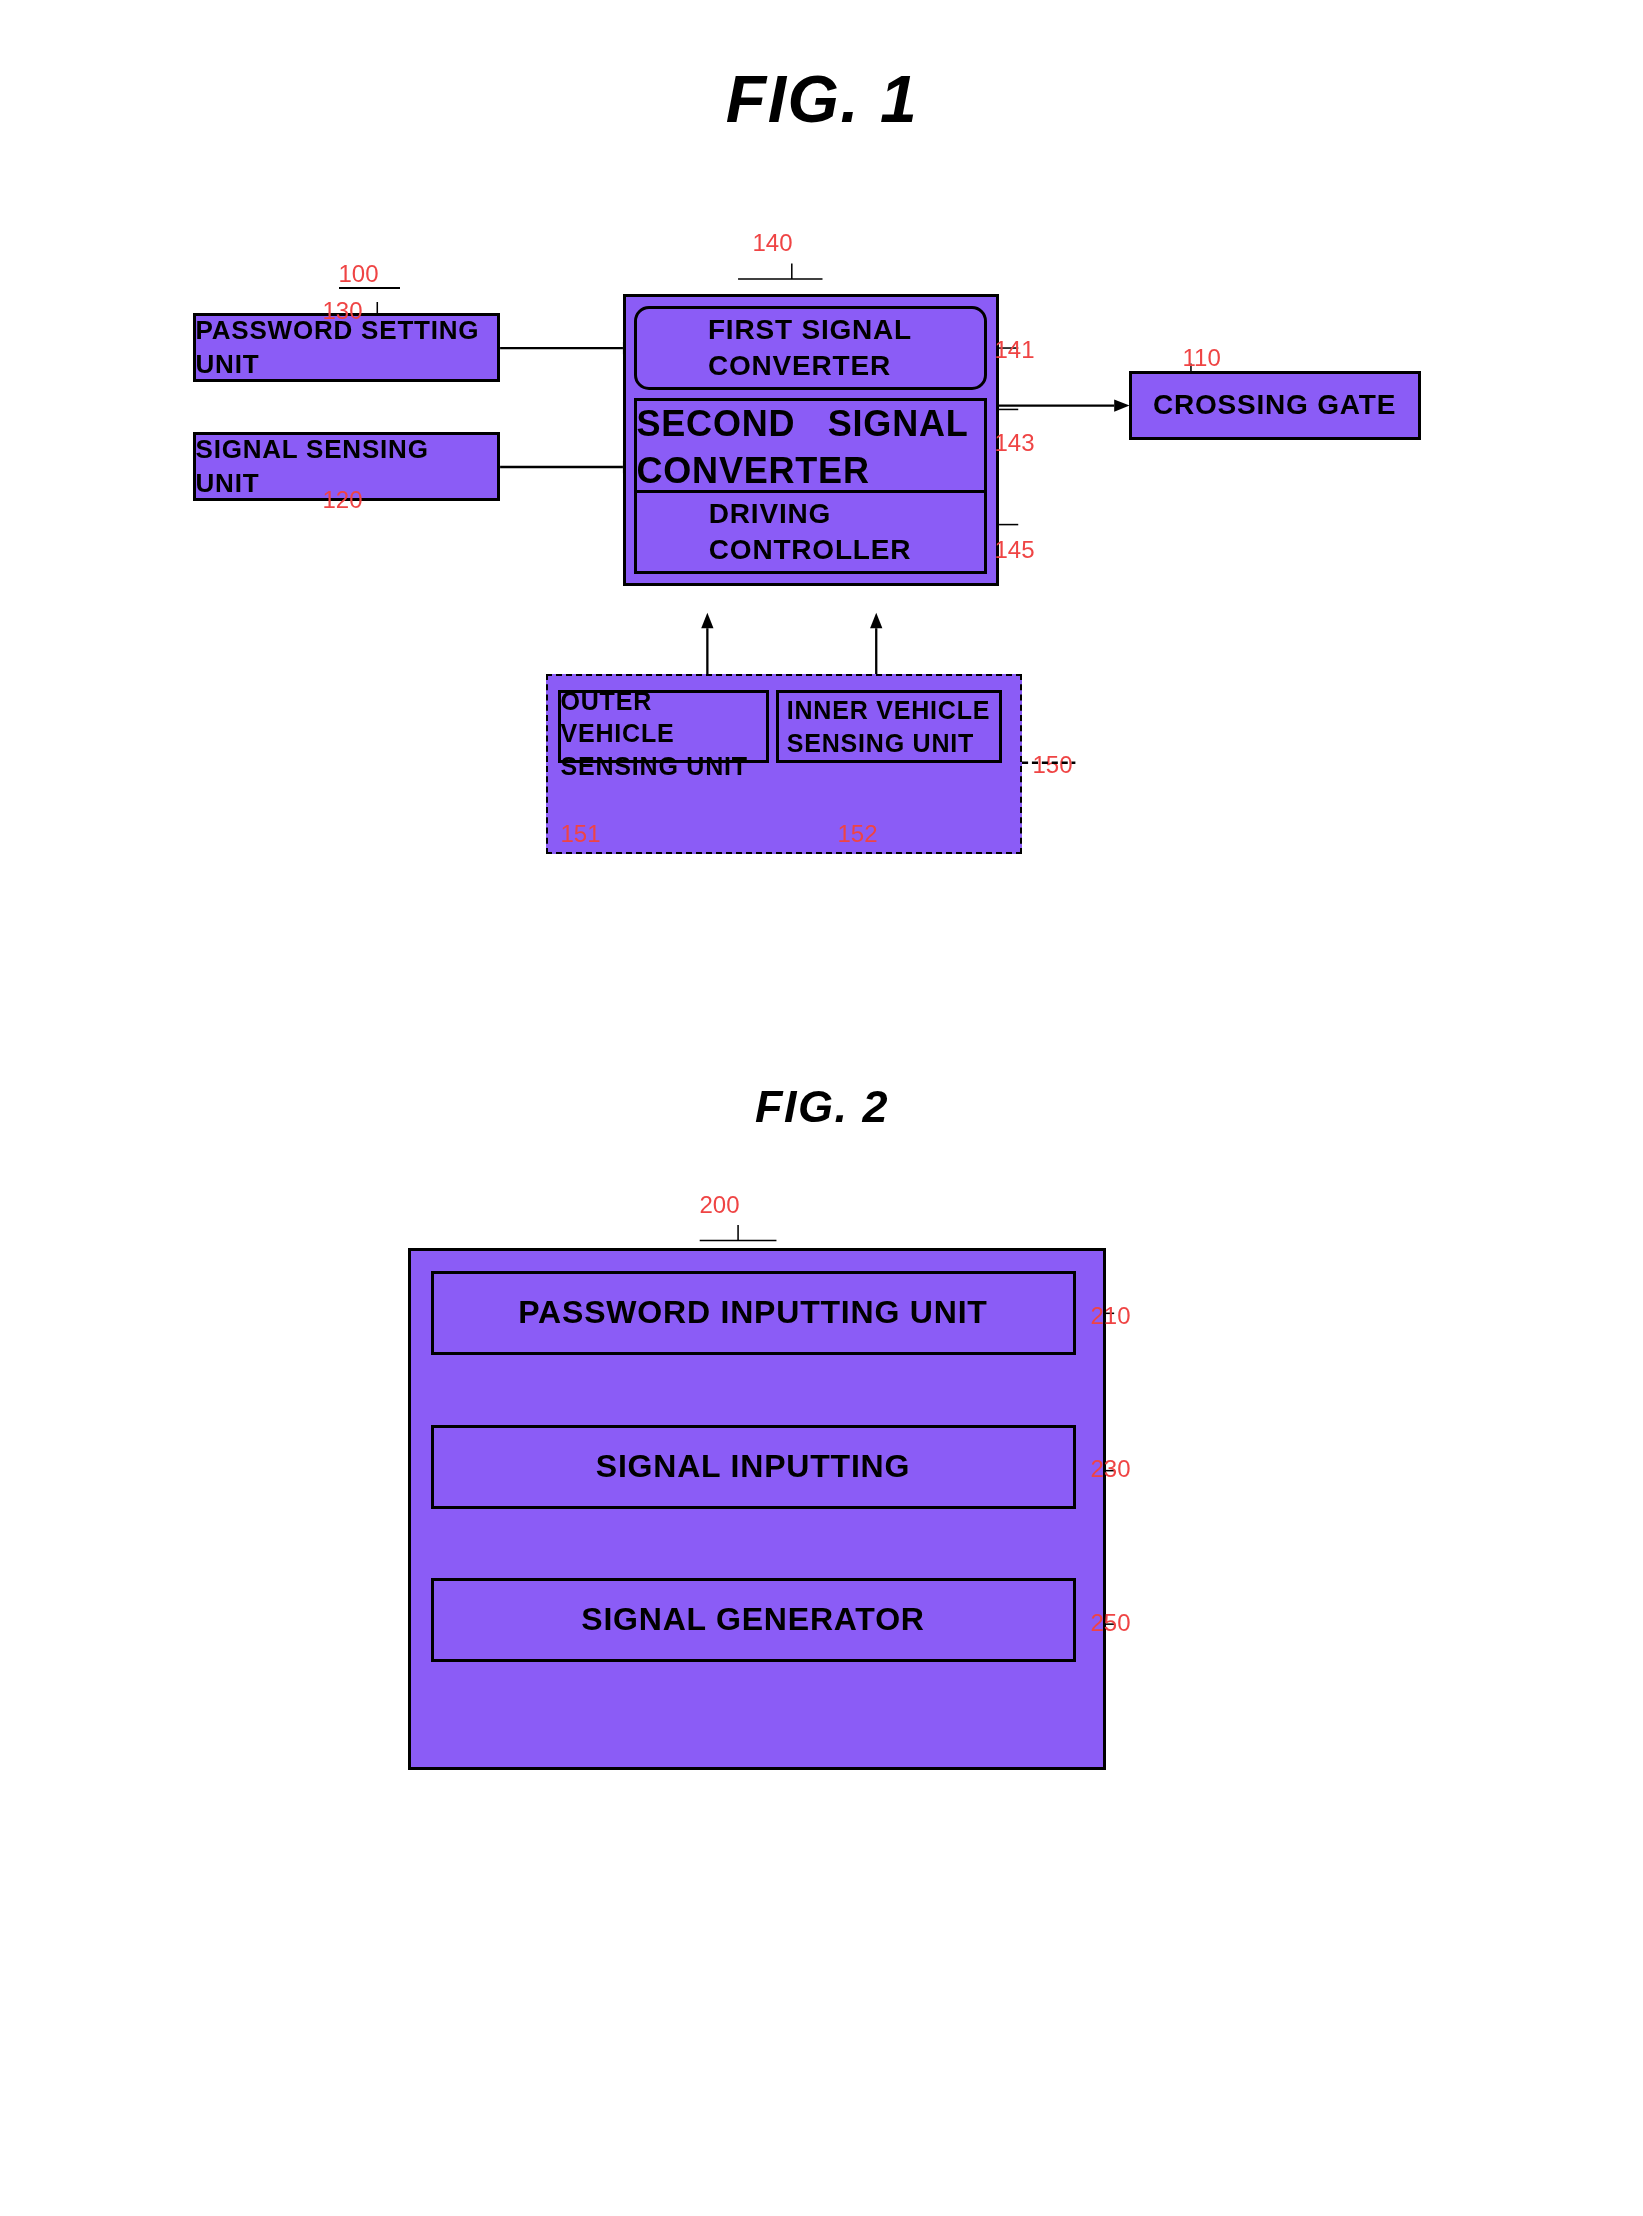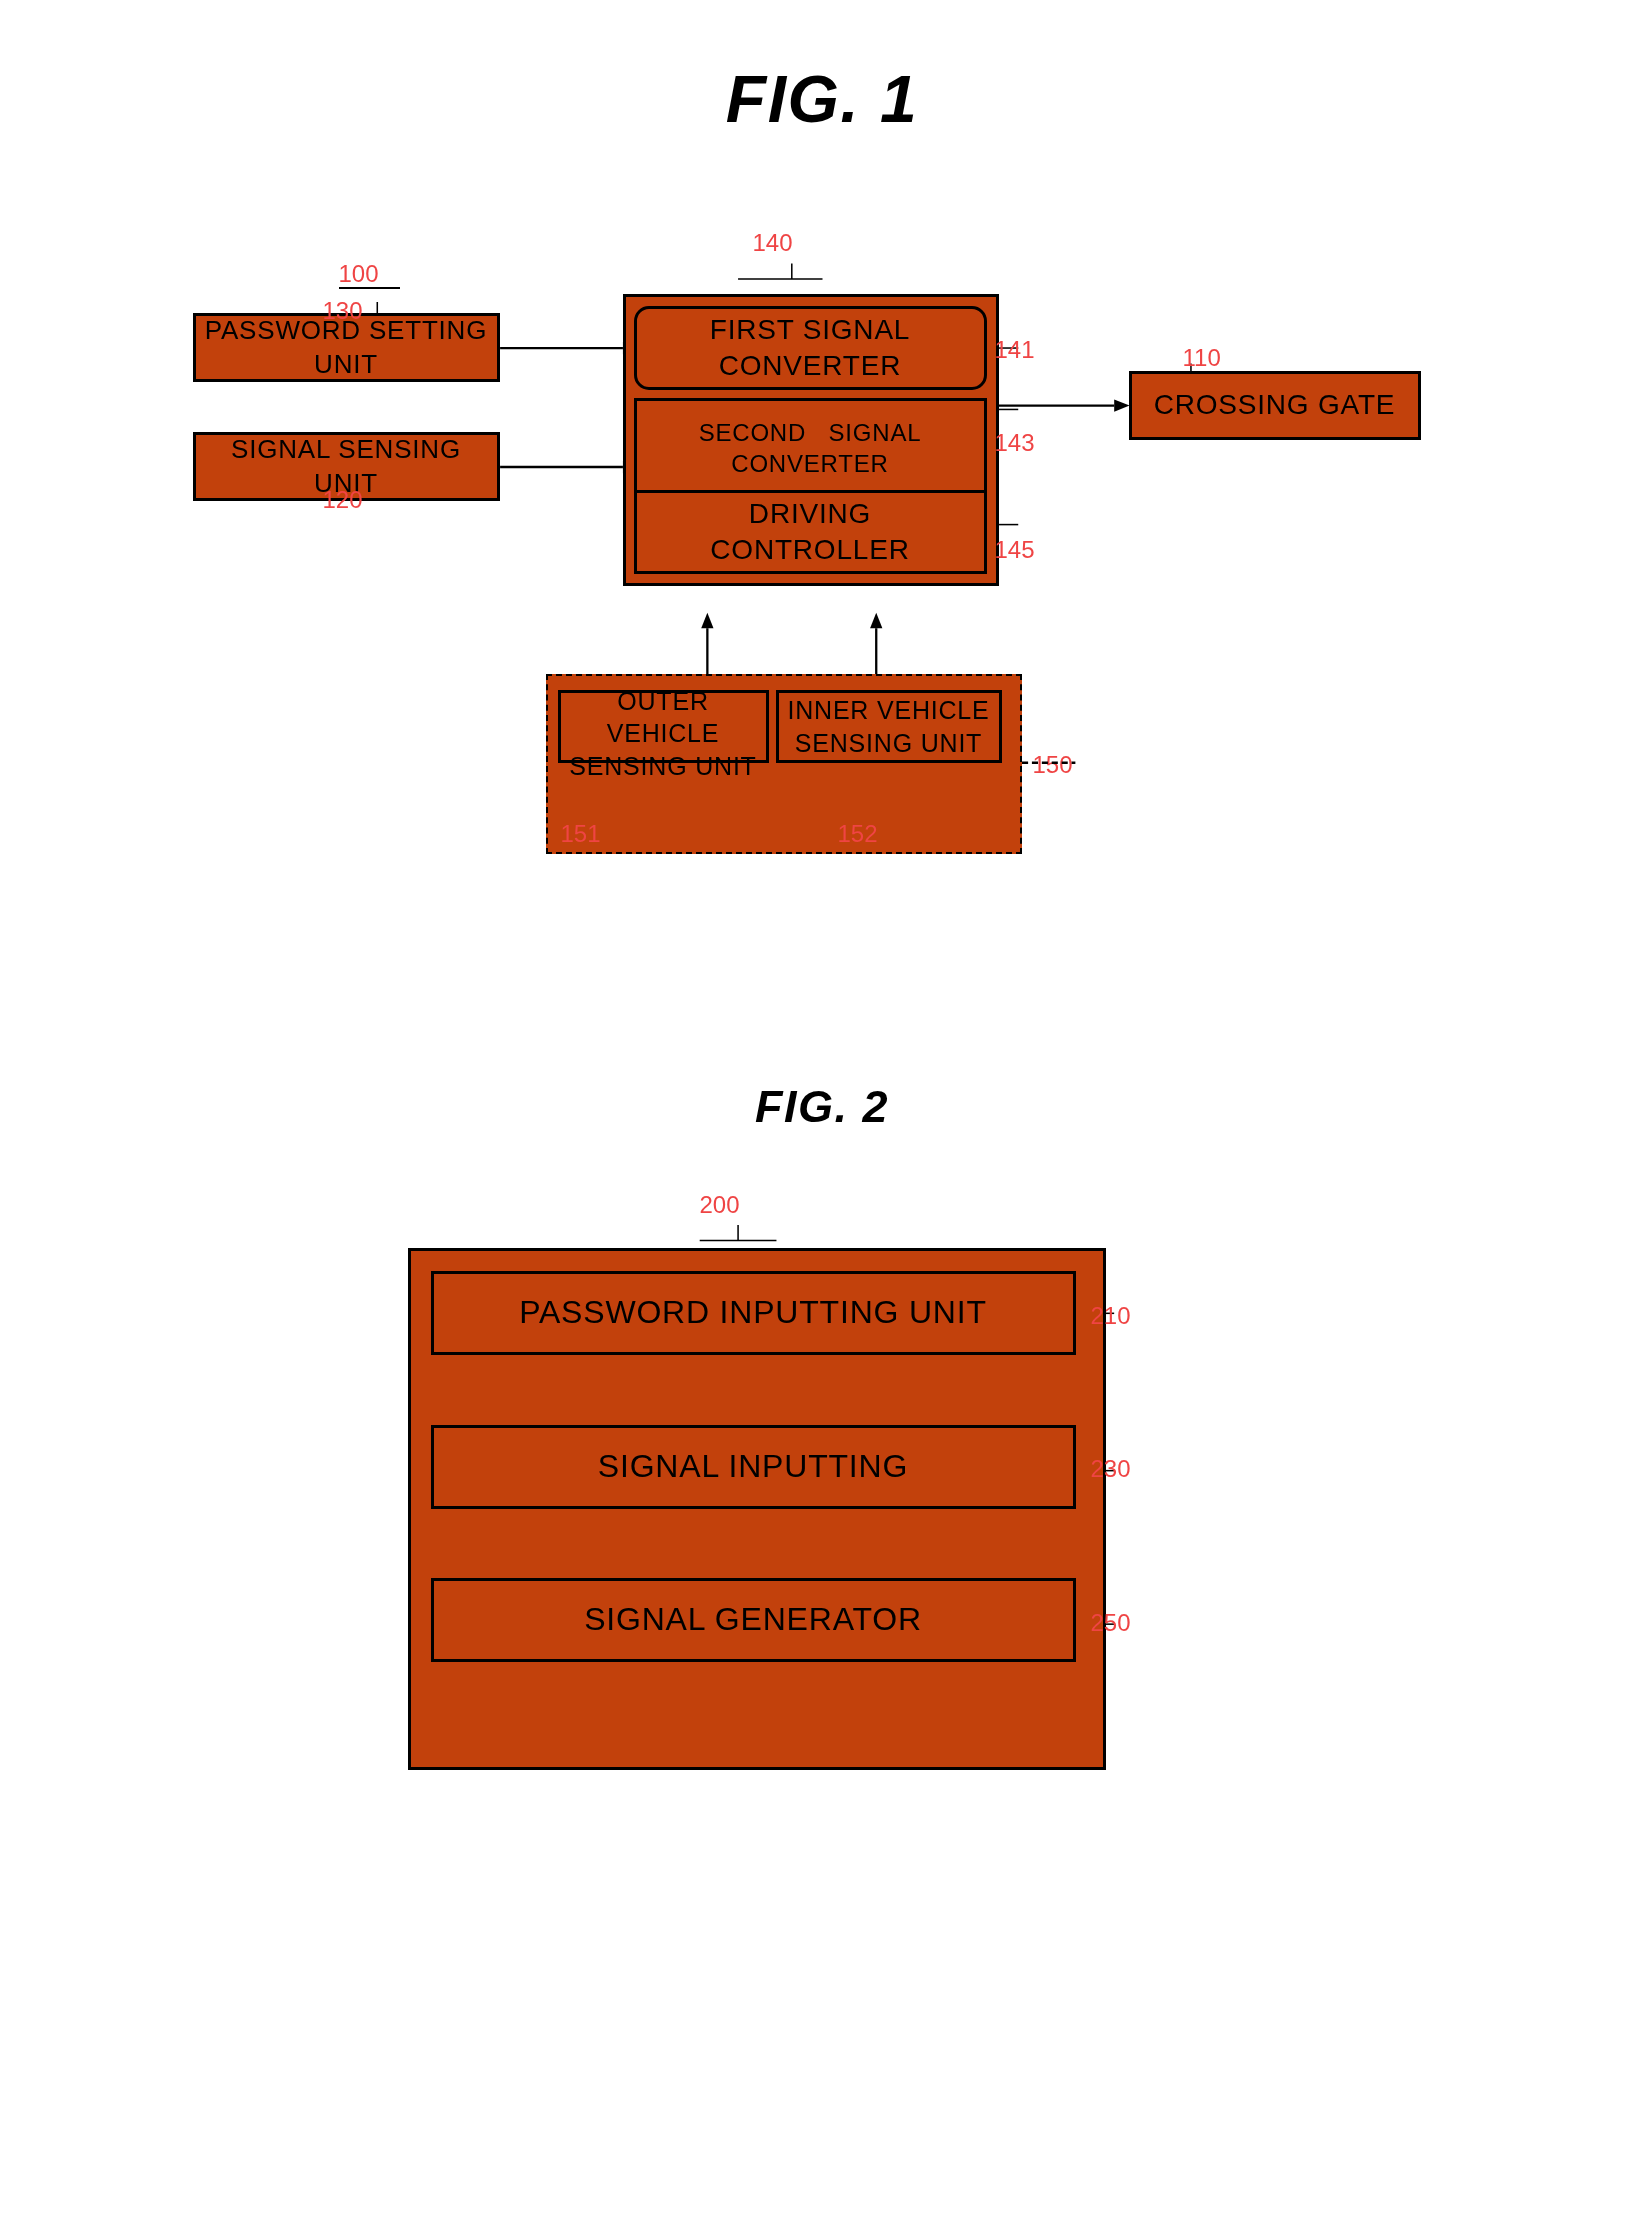--- a/index.html
+++ b/index.html
@@ -51,27 +51,26 @@
     .fig2-container {
       position: relative;
       width: 921px;
       height: 614px;
     }
 
     
     .box {
       position: absolute;
       border: 3.1px solid #000;
-      background: #c2410c;
+      background: #8b5cf6;
       display: flex;
       align-items: center;
       justify-content: center;
-      text-align: center;
       font-size: 29px;
-      font-weight: normal;
+      font-weight: bold;
       letter-spacing: 0.8px;
       line-height: 1.3;
     }
 
     .box-dashed {
       border-style: dashed;
     }
 
     
     .label {
@@ -160,21 +159,21 @@
 
     <div class="box" style="top:111px; left:453px; width:376px; height:292px; border-width:3.1px;">
     </div>
 
     <div class="box" style="top:123px; left:464px; width:353px; height:84px; font-size:28px;border-radius:15px;">
       <span style="white-space:pre-line;">FIRST SIGNAL
 CONVERTER</span>
     </div>
     <div class="label" style="top:153px; left:825px;">141</div>
 
-    <div class="box" style="top:215px; left:464px; width:353px; height:100px; font-size:24px;">
+    <div class="box" style="top:215px; left:464px; width:353px; height:100px; font-size:36px;">
       <span style="white-space:pre-wrap;">SECOND   SIGNAL CONVERTER</span>
     </div>
     <div class="label" style="top:246px; left:825px;">143</div>
 
     <div class="box" style="top:307px; left:464px; width:353px; height:84px; font-size:28px;">
       <span style="white-space:pre-line;">DRIVING
 CONTROLLER</span>
     </div>
     <div class="label" style="top:353px; left:825px;">145</div>
 

